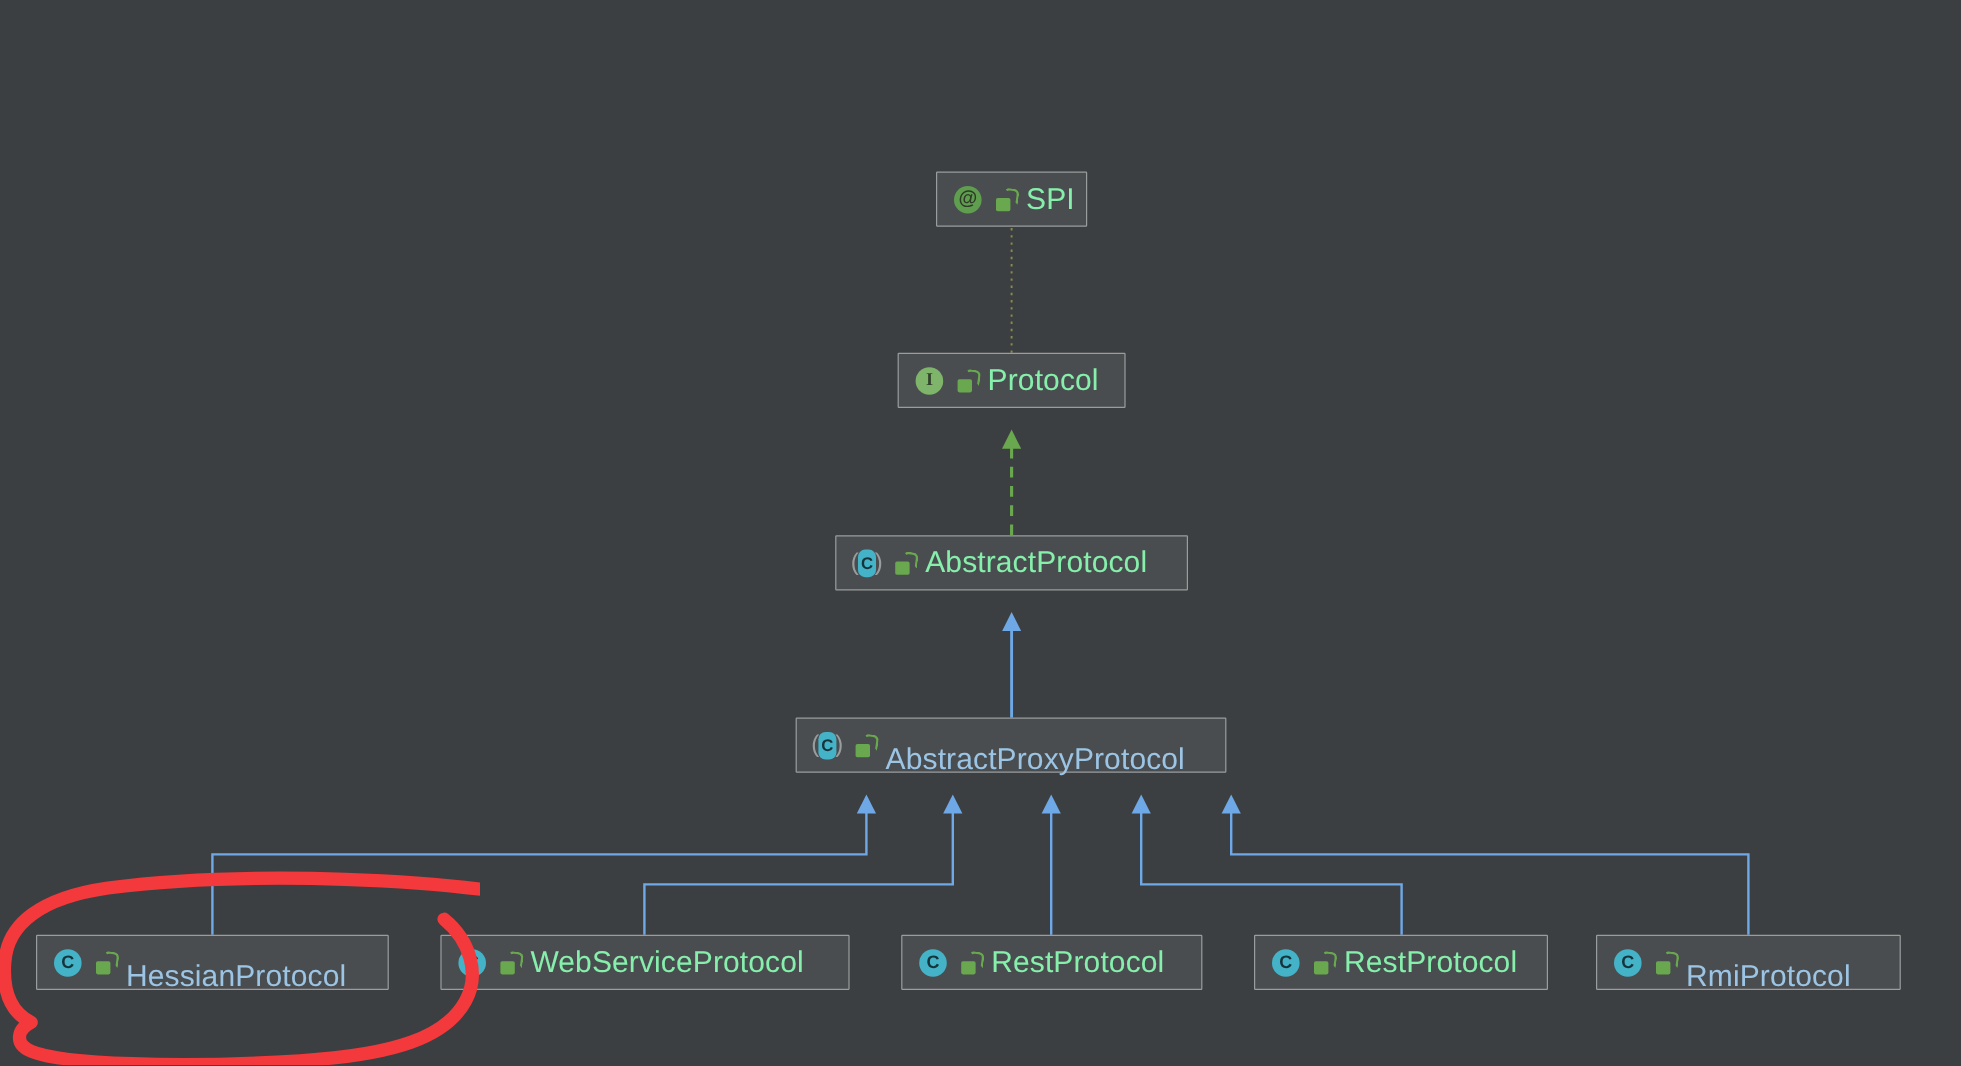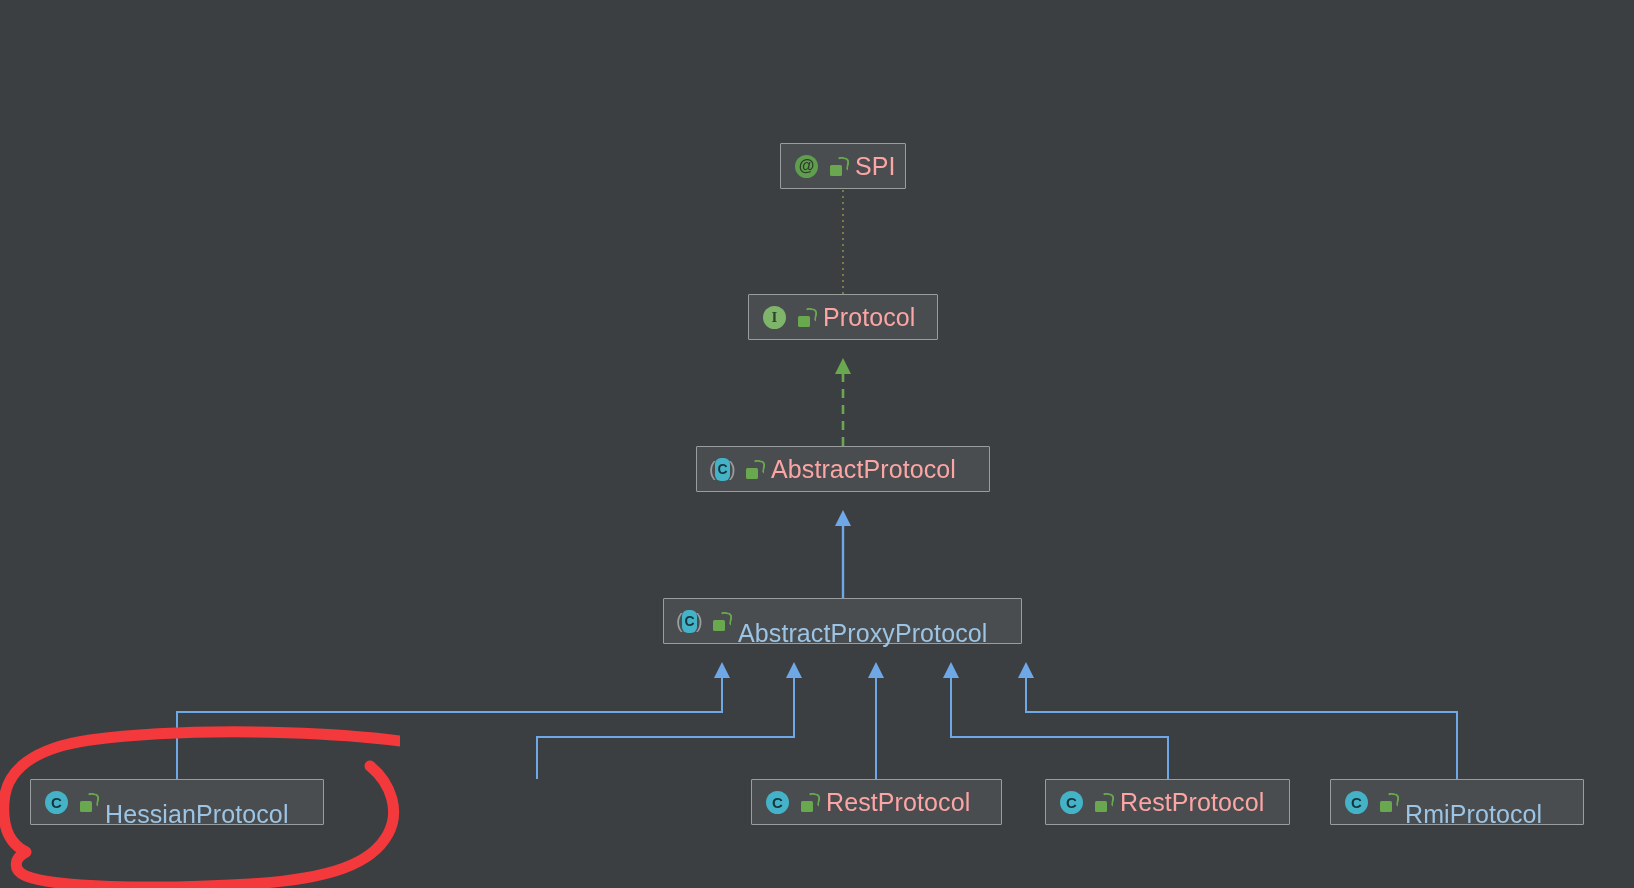--- a/index.html
+++ b/index.html
@@ -31,21 +31,21 @@
     padding: 0 16px 0 12px;
     background: #4a4d4f;
     border: 1px solid #9a9d9e;
     height: 46px;
     border-radius: 1px;
     white-space: nowrap;
   }
   .node-label {
     font-size: 25px;
     line-height: 1;
-    color: #fca5a5;
+    color: #86efac;
     letter-spacing: 0.1px;
   }
   .node-label.link {
     color: #9cc4e4;
     margin-top: 24px;
   }
 
   
   .type-icon {
     position: relative;
@@ -241,20 +241,30 @@
     <span class="type-icon cls">
       <span class="disc">C</span>
     </span>
     <span class="vis-icon">
       <span class="shackle"></span>
         <span class="body"></span>
     </span>
     <span class="node-label link">HessianProtocol</span>
   </div>
 
+  <div class="node" style="left:367px; top:779px; width:341px;">
+    <span class="type-icon cls">
+      <span class="disc">C</span>
+    </span>
+    <span class="vis-icon">
+      <span class="shackle"></span>
+        <span class="body"></span>
+    </span>
+    <span class="node-label">WebServiceProtocol</span>
+  </div>
 
   <div class="node" style="left:751px; top:779px; width:251px;">
     <span class="type-icon cls">
       <span class="disc">C</span>
     </span>
     <span class="vis-icon">
       <span class="shackle"></span>
         <span class="body"></span>
     </span>
     <span class="node-label">RestProtocol</span>

